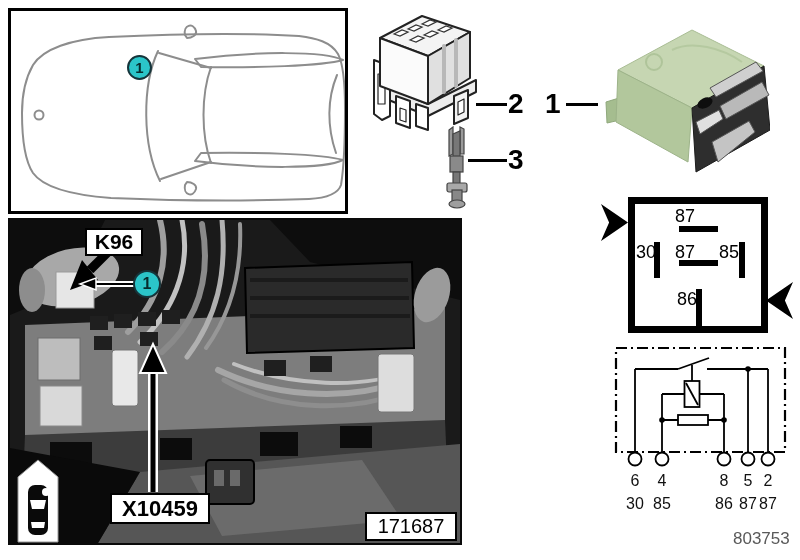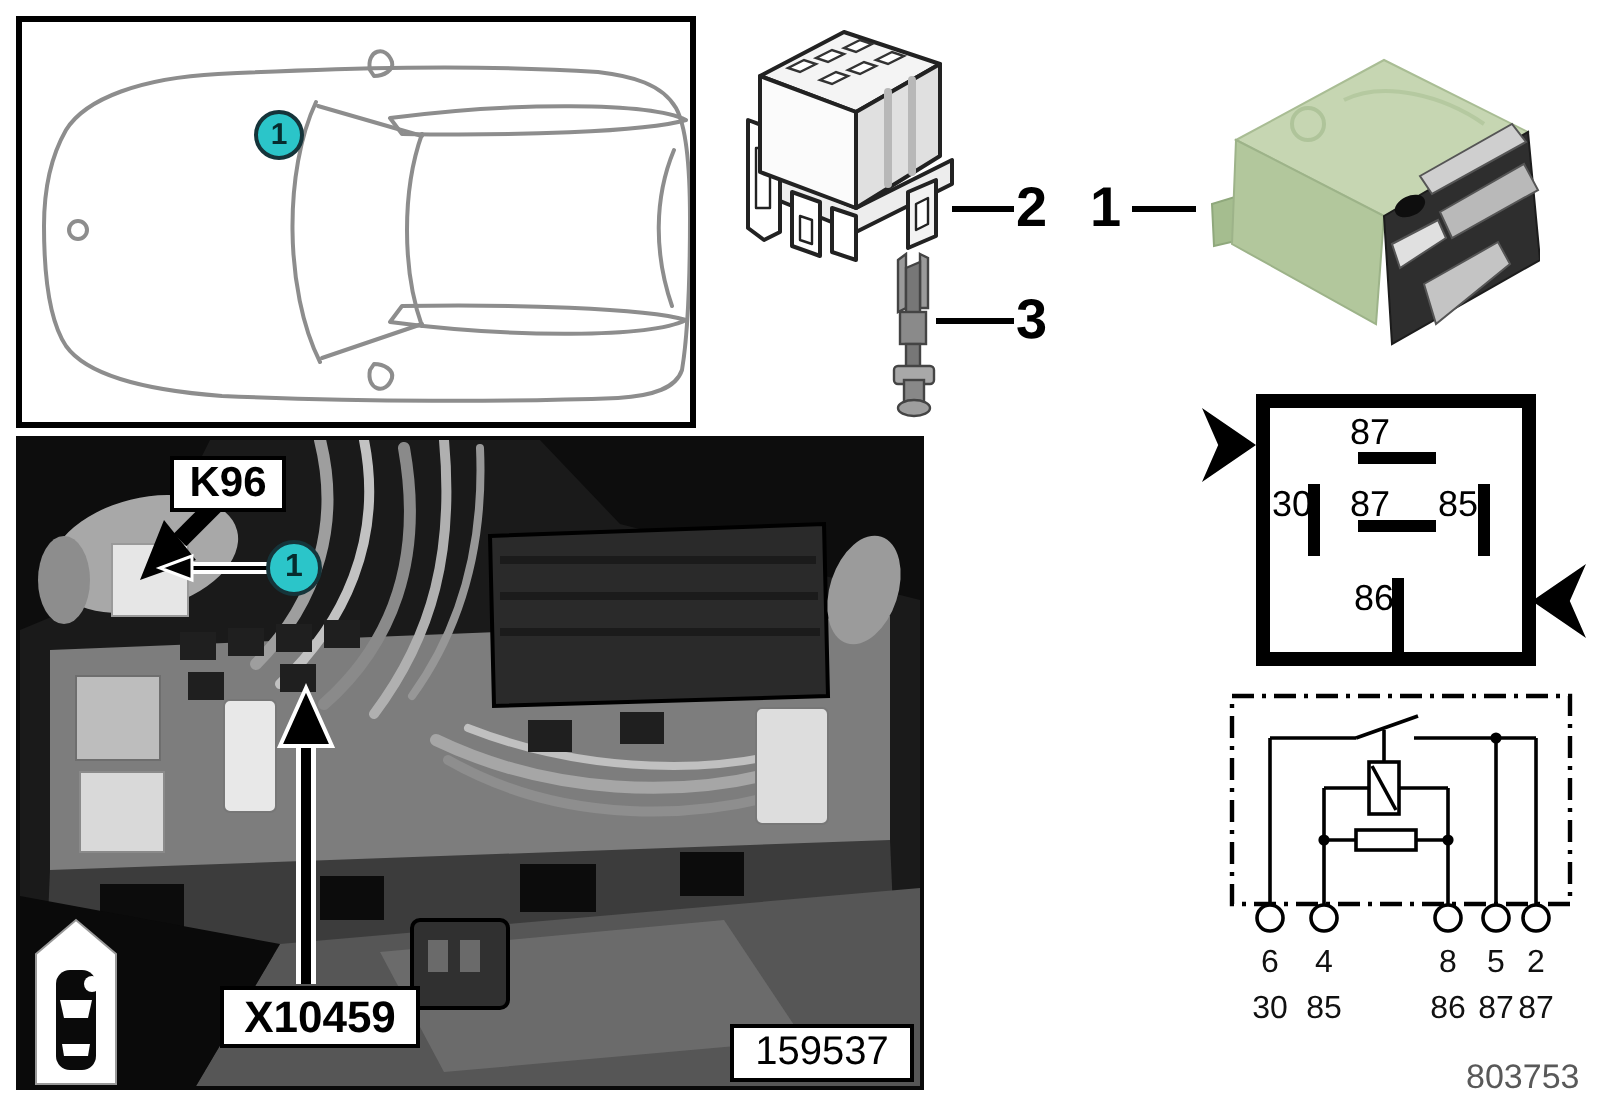--- a/index.html
+++ b/index.html
@@ -174,21 +174,21 @@
   <div id="k96-label" class="abs photo-label">
     <span>K96</span>
   </div>
   <div id="photo-marker" class="abs marker-circle">
     <span>1</span>
   </div>
   <div id="x10459-label" class="abs photo-label">
     <span>X10459</span>
   </div>
   <div id="photo-id-label" class="abs photo-label">
-    <span>159537</span>
+    <span>171687</span>
   </div>
 </div>
 
 <svg class="abs" style="left:366px; top:4px" width="118" height="128" viewBox="0 0 118 128">
   <g stroke="#222" stroke-width="2" stroke-linejoin="round" stroke-linecap="round">
     <polygon points="8,78 62,100 110,76 110,88 62,112 8,90" fill="#ededed"></polygon>
     <polygon points="8,56 24,62 24,112 16,116 8,110" fill="#ffffff"></polygon>
     <rect x="12" y="70" width="7" height="30" fill="#ffffff" stroke-width="1.2"></rect>
     <polygon points="30,92 44,97 44,124 30,119" fill="#ffffff"></polygon>
     <polygon points="34,104 40,106 40,118 34,116" fill="#ffffff" stroke-width="1.2"></polygon>

